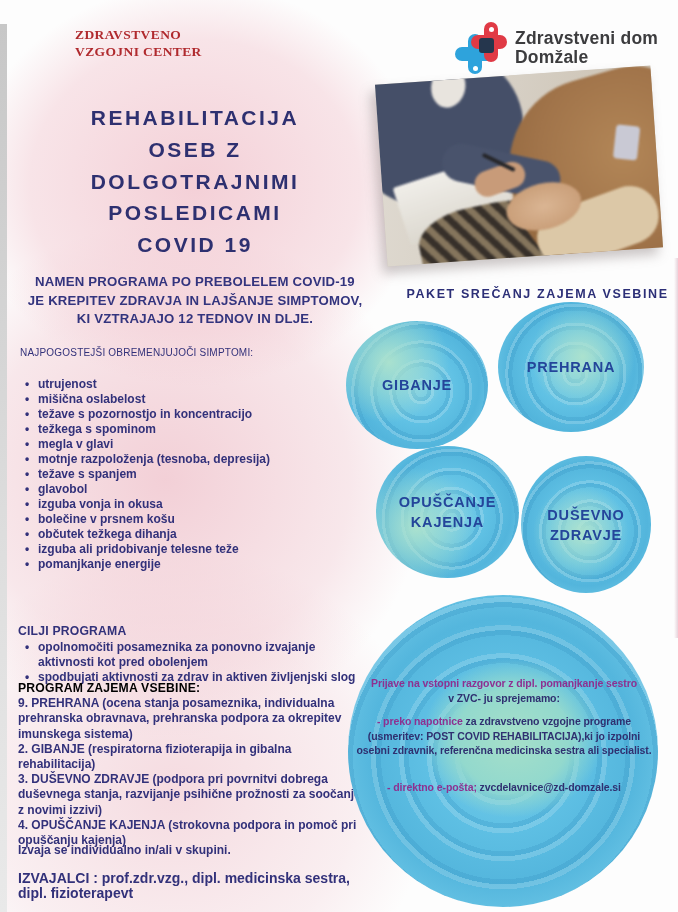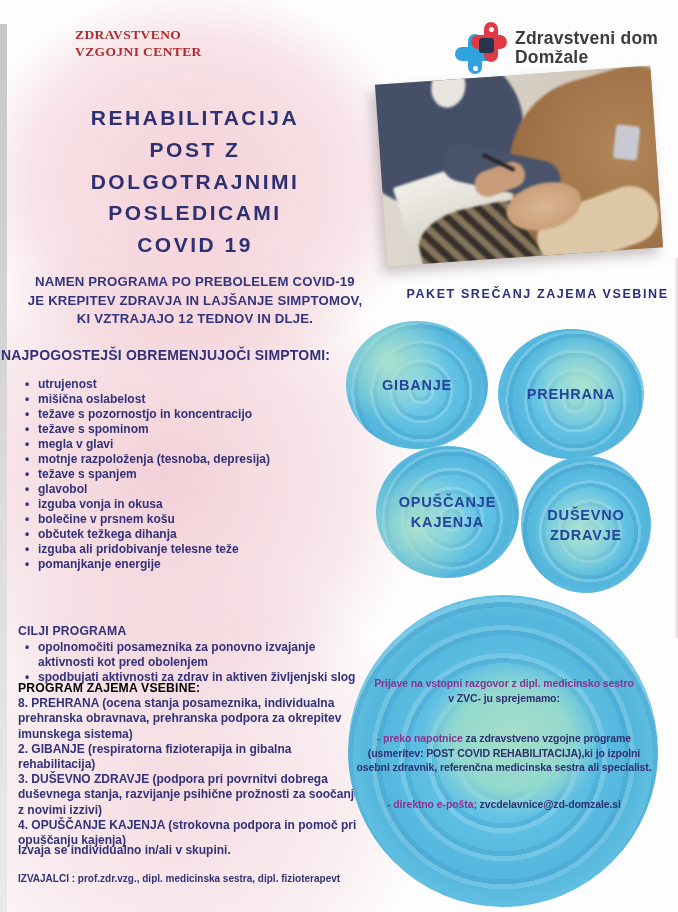--- a/index.html
+++ b/index.html
@@ -54,58 +54,58 @@
 
   
   .title { position:absolute; left:10px; top:102px; width:370px; text-align:center;
     color:#2e3070; font-weight:700; font-size:21px; line-height:31.8px; letter-spacing:2.5px; }
   .intro { position:absolute; left:5px; top:273px; width:380px; text-align:center;
     color:#33347e; font-weight:700; font-size:13.2px; line-height:18.6px; letter-spacing:0.2px; }
   .intro div { white-space:nowrap; }
 
   
   .navy { color:#32317a; }
-  .sec-heading { position:absolute; left:1px; font-weight:700; font-size:14px; color:#32317a; letter-spacing:0.2px; }
+  .sec-heading { position:absolute; left:20px; font-weight:400; font-size:10px; color:#32317a; letter-spacing:0.2px; }
   .blist, .plain-list { list-style:none; margin:0; padding:0; font-size:12px; font-weight:700; color:#32317a; }
   .blist li { position:relative; padding-left:20px; line-height:15px; }
   .blist li::before { content:"•"; position:absolute; left:7px; top:0; }
   .symptoms-list { position:absolute; left:18px; top:377px; width:330px; }
   .goals-block { position:absolute; left:18px; top:588px; width:345px; }
   .goals-block .hd { font-weight:700; font-size:12.2px; margin-bottom:2px; letter-spacing:0.2px;margin-top:36px; }
   .goals-block .blist li { line-height:15px; }
   .program-block { position:absolute; left:18px; top:681px; width:350px; }
   .program-block .hd { font-weight:700; font-size:12.2px; line-height:15.2px; letter-spacing:0.2px; }
   .plain-list li { line-height:15.2px; }
   .note { position:absolute; left:18px; top:843px; font-size:12px; font-weight:600; color:#32317a; }
-  .providers { position:absolute; left:18px; top:871px; width:335px; font-size:10px; font-weight:600; color:#32317a; line-height:15.2px; }
+  .providers { position:absolute; left:18px; top:871px; width:335px; font-size:14px; font-weight:600; color:#32317a; line-height:15.2px; }
 
   
   .paket { position:absolute; left:400px; top:287px; width:275px; text-align:center;
     color:#2c2f77; font-weight:700; font-size:12.5px; letter-spacing:1.6px; white-space:nowrap; }
   .bubble { position:absolute; border-radius:50%; display:flex; align-items:center; justify-content:center;
     text-align:center; color:#24459a; font-weight:700; font-size:14.5px; letter-spacing:0.8px; line-height:20px; }
   .bub-tex { background:
       radial-gradient(circle at var(--gx,35%) var(--gy,35%), rgba(174,227,205,0.95) 0%, rgba(167,224,206,0.55) 22%, rgba(167,224,206,0) 46%),
       repeating-radial-gradient(circle at 53% 55%, rgba(255,255,255,0) 0 6px, rgba(58,152,198,0.30) 6px 10px, rgba(255,255,255,0.18) 10px 13px, rgba(58,152,198,0) 13px 19px),
       radial-gradient(circle at 50% 50%, #7fd0e9 0%, #60c1e4 40%, #53b5dc 65%, #6cc6e6 85%, #57b6da 100%); }
   .b-gibanje  { left:346px; top:321px; width:142px; height:128px;justify-content:center; --gx:30%; --gy:32%; }
-  .b-prehrana { left:498px; top:329px; width:146px; height:130px; --gx:58%; --gy:42%; }
+  .b-prehrana { left:498px; top:302px; width:146px; height:130px; --gx:58%; --gy:42%; }
   .b-opuscanje{ left:376px; top:446px; width:143px; height:132px; --gx:28%; --gy:62%; }
   .b-dusevno  { left:521px; top:456px; width:130px; height:137px; --gx:46%; --gy:56%; }
   .b-big { left:348px; top:595px; width:310px; height:312px;
     background:
       radial-gradient(ellipse 125px 110px at 53% 46%, #a6dfc9 0%, #93d9cd 45%, rgba(147,217,205,0) 72%),
       repeating-radial-gradient(circle at 50% 52%, rgba(255,255,255,0) 0 10px, rgba(55,148,195,0.28) 10px 15px, rgba(255,255,255,0.16) 15px 20px, rgba(55,148,195,0) 20px 28px),
       radial-gradient(circle at 50% 50%, #7fd0e9 0%, #5fc0e4 35%, #54b6dd 60%, #6cc6e6 80%, #55b4d9 100%); }
   .bubble span { display:block; max-width:80%; }
 
   .signup { position:absolute; left:356px; top:676px; width:296px; text-align:center;
     color:#2f3070; font-weight:700; font-size:10.5px; line-height:14.6px; letter-spacing:-0.1px; }
   .signup div { white-space:nowrap; }
-  .signup .gap1 { margin-top:26px;text-align:center; }
+  .signup .gap1 { margin-top:9px;text-align:center; }
   .signup .gap2 { margin-top:22px; }
   .hl { color:#8d3190; }
 </style>
 </head>
 <body>
 
 <div class="poster">
   <div class="edge-left"></div>
   <div class="edge-right"></div>
 
@@ -141,40 +141,40 @@
     <div class="ph-arm"></div>
     <div class="ph-hand1"></div>
     <div class="ph-pen"></div>
     <div class="ph-hands"></div>
     <div class="ph-belt"></div>
   </div>
 
   <div class="title">
 
   <div>REHABILITACIJA</div>
-      <div>POST Z</div>
+      <div>OSEB Z</div>
       <div>DOLGOTRAJNIMI</div>
       <div>POSLEDICAMI</div>
       <div>COVID 19</div>
     </div>
 
   <div class="intro">
 
   <div>NAMEN PROGRAMA PO PREBOLELEM COVID-19</div>
       <div>JE KREPITEV ZDRAVJA IN LAJŠANJE SIMPTOMOV,</div>
       <div>KI VZTRAJAJO 12 TEDNOV IN DLJE.</div>
     </div>
 
   <div class="sec-heading" style="top:347px;">NAJPOGOSTEJŠI OBREMENJUJOČI SIMPTOMI:</div>
   <ul class="blist symptoms-list">
 
   <li>utrujenost</li>
       <li>mišična oslabelost</li>
       <li>težave s pozornostjo in koncentracijo</li>
-      <li>težave s spominom</li>
+      <li>težkega s spominom</li>
       <li>megla v glavi</li>
       <li>motnje razpoloženja (tesnoba, depresija)</li>
       <li>težave s spanjem</li>
       <li>glavobol</li>
       <li>izguba vonja in okusa</li>
       <li>bolečine v prsnem košu</li>
       <li>občutek težkega dihanja</li>
       <li>izguba ali pridobivanje telesne teže</li>
       <li>pomanjkanje energije</li>
     </ul>
@@ -185,21 +185,21 @@
 
     <li>opolnomočiti posameznika za ponovno izvajanje aktivnosti kot pred obolenjem</li>
         <li>spodbujati aktivnosti za zdrav in aktiven življenjski slog</li>
       </ul>
   </div>
 
   <div class="program-block">
     <div class="hd">PROGRAM ZAJEMA VSEBINE:</div>
     <ul class="plain-list">
 
-    <li>8. PREHRANA (ocena stanja posameznika, individualna prehranska obravnava, prehranska podpora za okrepitev imunskega sistema)</li>
+    <li>9. PREHRANA (ocena stanja posameznika, individualna prehranska obravnava, prehranska podpora za okrepitev imunskega sistema)</li>
         <li>2. GIBANJE (respiratorna fizioterapija in gibalna rehabilitacija)</li>
         <li>3. DUŠEVNO ZDRAVJE (podpora pri povrnitvi dobrega duševnega stanja, razvijanje psihične prožnosti za soočanje z novimi izzivi)</li>
         <li>4. OPUŠČANJE KAJENJA (strokovna podpora in pomoč pri opuščanju kajenja)</li>
       </ul>
   </div>
 
   <div class="note">Izvaja se individualno in/ali v skupini.</div>
   <div class="providers">IZVAJALCI : prof.zdr.vzg., dipl. medicinska sestra, dipl. fizioterapevt</div>
 
   <div class="paket">PAKET SREČANJ ZAJEMA VSEBINE</div>
@@ -213,21 +213,21 @@
   <div class="bubble bub-tex b-opuscanje">
     <span>OPUŠČANJE KAJENJA</span>
   </div>
   <div class="bubble bub-tex b-dusevno">
     <span>DUŠEVNO ZDRAVJE</span>
   </div>
 
   <div class="bubble b-big"></div>
 
   <div class="signup">
-    <div class="hl">Prijave na vstopni razgovor z dipl. medicinsko sestro</div>
+    <div class="hl">Prijave na vstopni razgovor z dipl. pomanjkanje sestro</div>
     <div>v ZVC- ju  sprejemamo:</div>
     <div class="gap1">
       <span class="hl">-   preko napotnice</span><span> za zdravstveno vzgojne programe</span>
     </div>
     <div>(usmeritev: POST COVID REHABILITACIJA),ki jo izpolni</div>
     <div>osebni zdravnik, referenčna medicinska sestra ali specialist.</div>
     <div class="gap2">
       <span class="hl">-   direktno e-pošta; </span><span>zvcdelavnice@zd-domzale.si</span>
     </div>
   </div>

